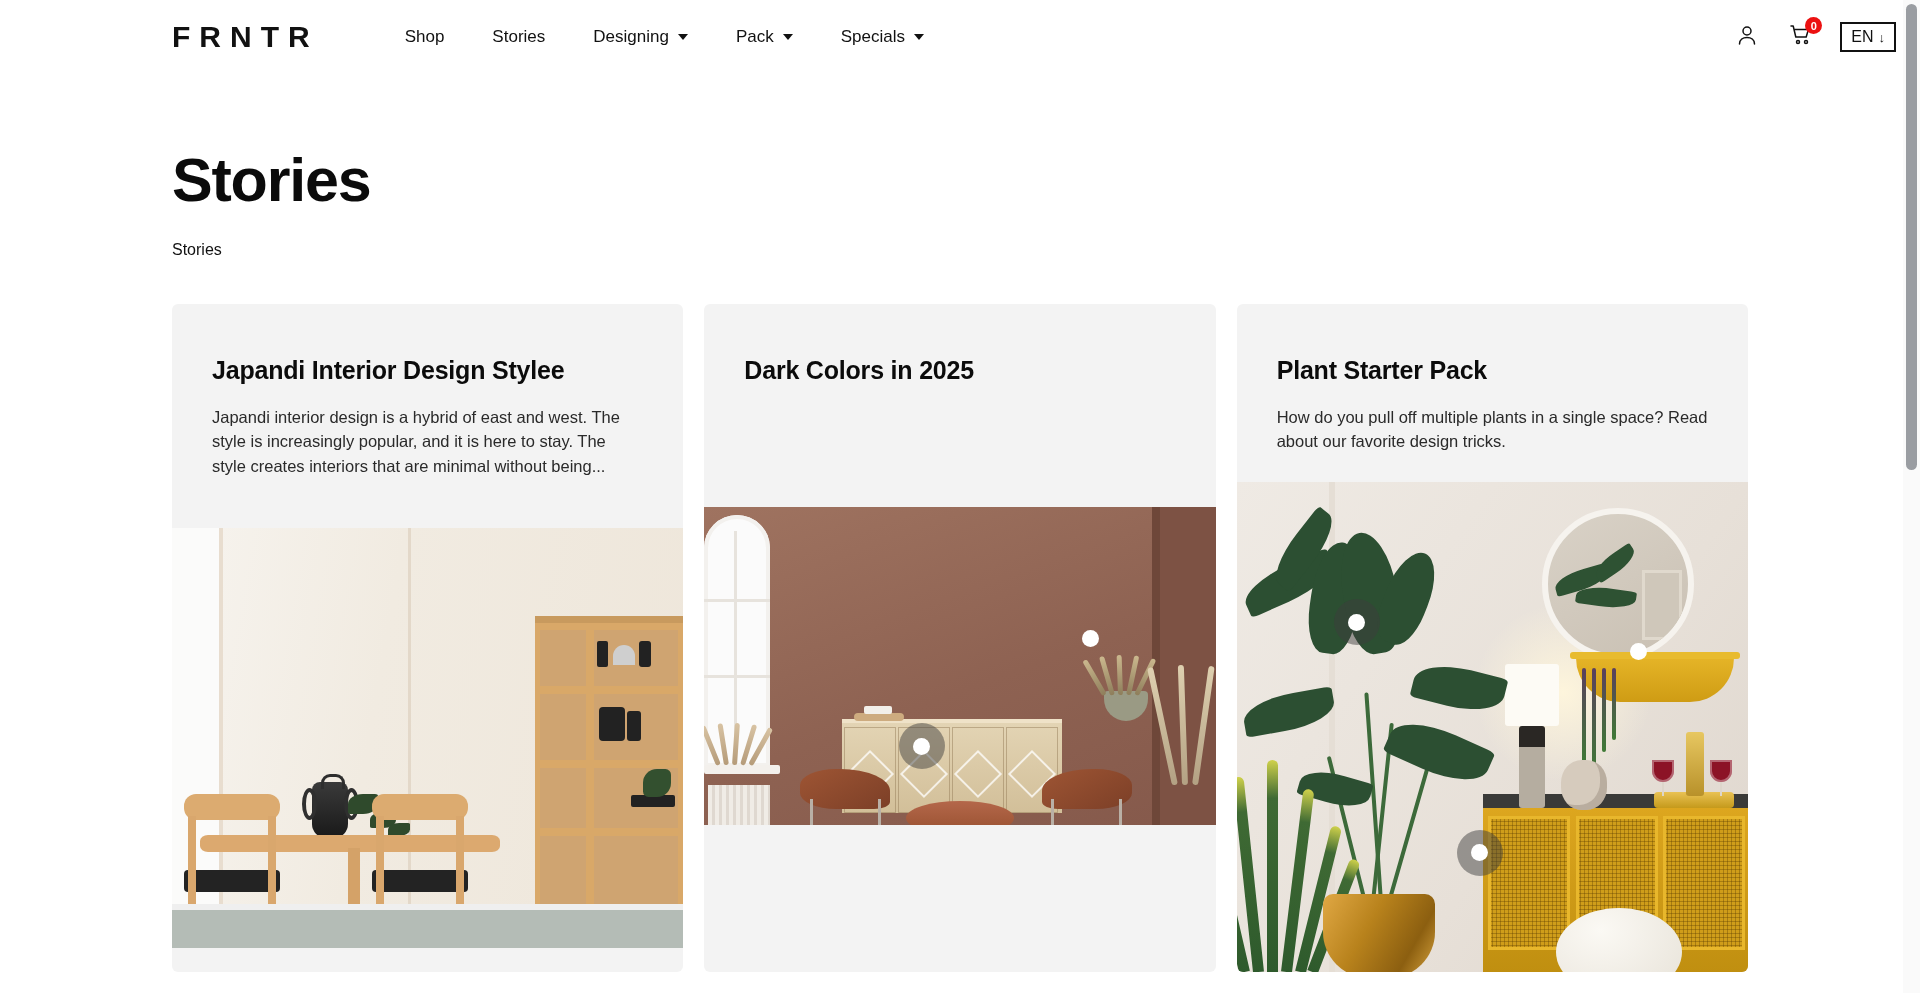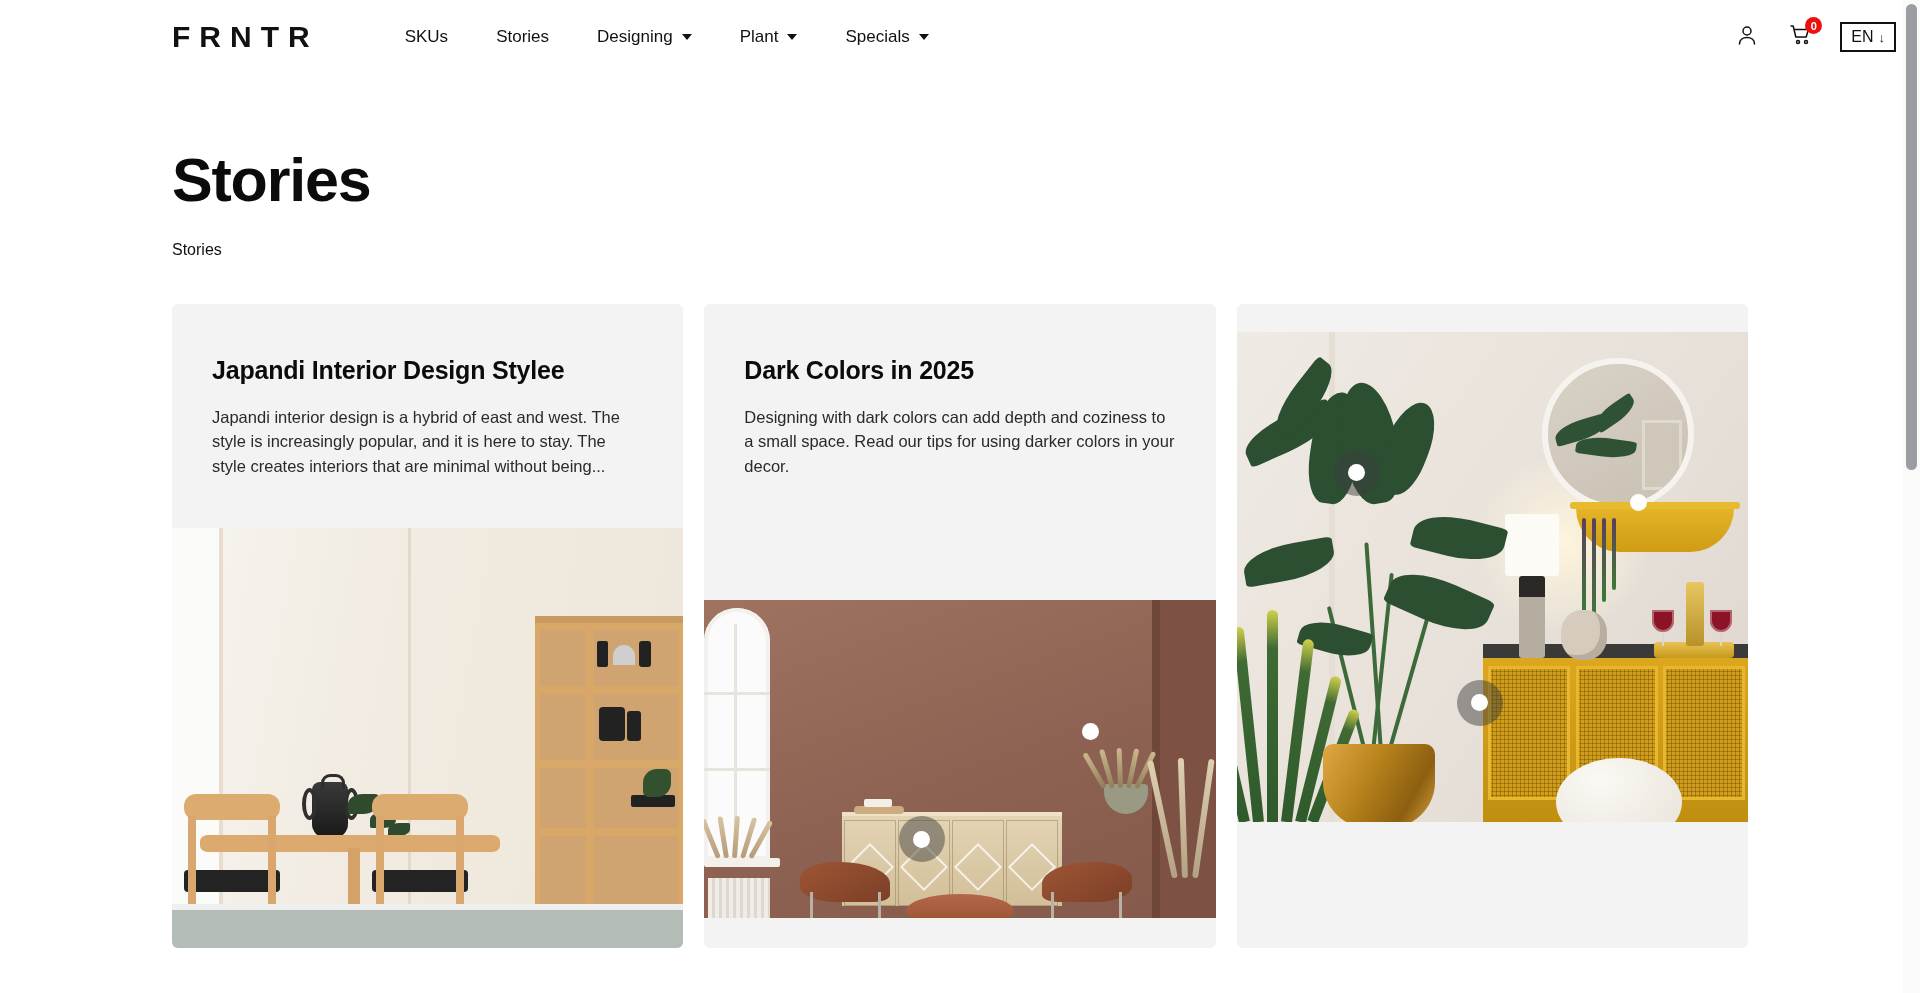--- a/index.html
+++ b/index.html
@@ -409,31 +409,31 @@
 </head>
 <body>
 
 <div class="header">
 
   <div class="logo">FRNTR</div>
 
 
   <nav class="nav">
     <div class="nav-item">
-      <span>SKUs</span>
+      <span>Shop</span>
     </div>
     <div class="nav-item">
       <span>Stories</span>
     </div>
     <div class="nav-item">
       <span>Designing</span>
       <span class="caret"></span>
     </div>
     <div class="nav-item">
-      <span>Plant</span>
+      <span>Pack</span>
       <span class="caret"></span>
     </div>
     <div class="nav-item">
       <span>Specials</span>
       <span class="caret"></span>
     </div>
   </nav>
 
   <div class="header-right">
 
@@ -526,21 +526,20 @@
 
           <div class="floor-edge"></div>
           <div class="floor"></div>
         </div>
       </div>
     </article>
 
     <article class="card">
       <div class="card-text">
         <h2 class="card-title">Dark Colors in 2025</h2>
-        <p class="card-desc">Designing with dark colors can add depth and coziness to a small space. Read our tips for using darker colors in your decor.</p>
       </div>
       <div class="card-media m2">
         <div class="scene s2">
           <div class="wall-r2"></div>
           <div class="wall-r"></div>
 
           <div class="window">
             <div class="mullion" style="left:30px; top:16px; width:3px; bottom:0;"></div>
             <div class="mullion" style="left:0; top:84px; right:0; height:3px;"></div>
             <div class="mullion" style="left:0; top:160px; right:0; height:3px;"></div>
@@ -603,20 +602,24 @@
         <div class="hotspot" style="left:38%; top:68%;">
             <i></i>
           </div>
         <div class="hotspot bare" style="left:71%; top:34%;">
             <i></i>
           </div>
       </div>
     </article>
 
     <article class="card">
+      <div class="card-text">
+        <h2 class="card-title">Plant Starter Pack</h2>
+        <p class="card-desc">How do you pull off multiple plants in a single space? Read about our favorite design tricks.</p>
+      </div>
       <div class="card-media m3">
         <div class="scene s3">
           <div class="wall-edge"></div>
           <div class="lampglow"></div>
 
           <div class="mirror">
             <div class="leafm" style="left:6px;  top:56px; width:54px; height:20px; transform:rotate(-16deg);"></div>
             <div class="leafm" style="left:28px; top:74px; width:60px; height:19px; transform:rotate(8deg);"></div>
             <div class="leafm" style="left:44px; top:40px; width:46px; height:18px; transform:rotate(-34deg);"></div>
             <div style="position:absolute; right:6px; top:56px; width:40px; height:70px; background:#cfc7ba; box-shadow: inset 0 0 0 3px #e0d9cd;"></div>

